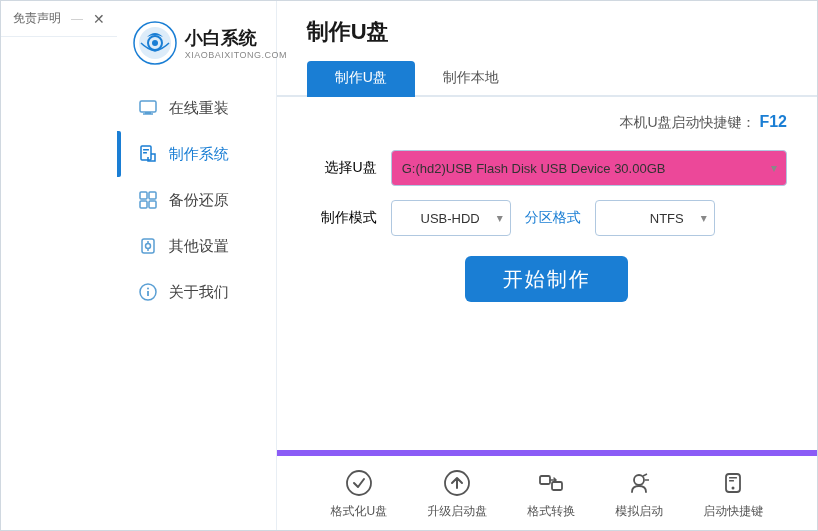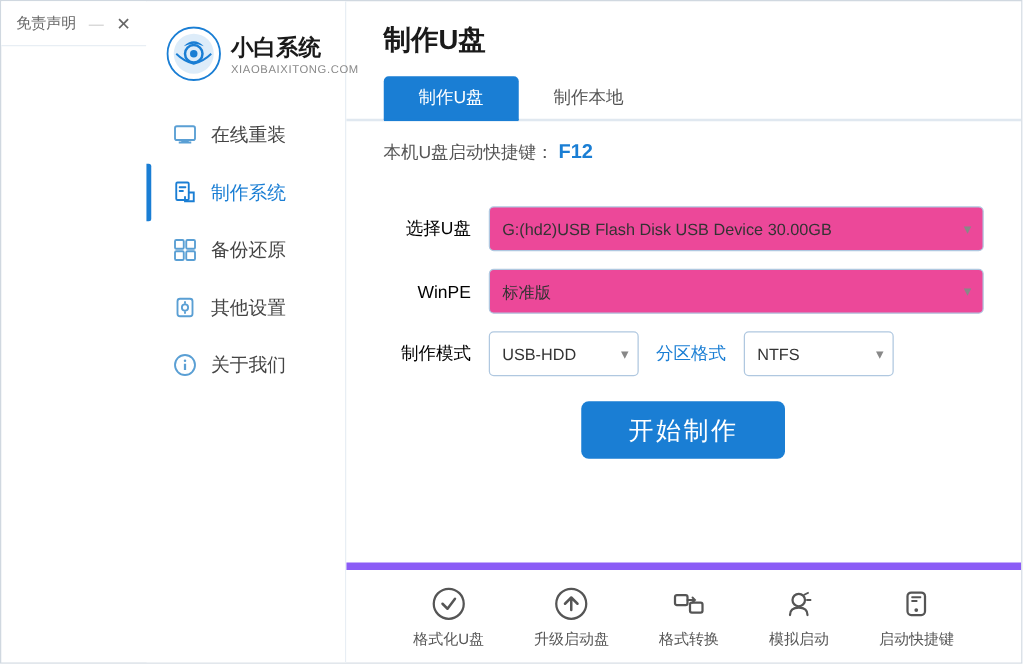--- a/index.html
+++ b/index.html
@@ -169,24 +169,24 @@
     
     .form-area {
       flex: 1;
       padding: 16px 30px;
       display: flex;
       flex-direction: column;
       gap: 14px;
     }
 
     .shortcut-hint {
-      text-align: left;
+      text-align: right;
       font-size: 14px;
       color: #555;
-      margin-bottom: 20px;
+      margin-bottom: 4px;
     }
     .shortcut-hint .key {
       color: #1a7ed4;
       font-weight: bold;
       font-size: 16px;
     }
 
     .form-row {
       display: flex;
       align-items: center;
@@ -241,20 +241,21 @@
       border-radius: 4px;
       padding: 0 30px 0 10px;
       font-size: 13px;
       color: #333;
       background: #fff;
       appearance: none;
       -webkit-appearance: none;
       cursor: pointer;
       font-family: "Microsoft YaHei", sans-serif;
       min-width: 120px;
+      text-align: right;
     }
     .small-select-wrap::after {
       content: '▾';
       position: absolute;
       right: 8px;
       top: 50%;
       transform: translateY(-50%);
       color: #888;
       pointer-events: none;
       font-size: 12px;
@@ -415,26 +416,20 @@
           <span class="key">F12</span>
         </div>
 
         <div class="form-row">
           <span class="form-label">选择U盘</span>
           <div class="select-wrapper">
             <select><option>G:(hd2)USB Flash Disk USB Device 30.00GB</option></select>
           </div>
         </div>
 
-        <div class="form-row">
-          <span class="form-label">WinPE</span>
-          <div class="select-wrapper">
-            <select><option>标准版</option></select>
-          </div>
-        </div>
 
         <div class="form-row">
           <span class="form-label">制作模式</span>
           <div class="small-select-wrap">
             <select><option>USB-HDD</option></select>
           </div>
           <span class="inline-label">分区格式</span>
           <div class="small-select-wrap">
             <select><option>NTFS</option></select>
           </div>

